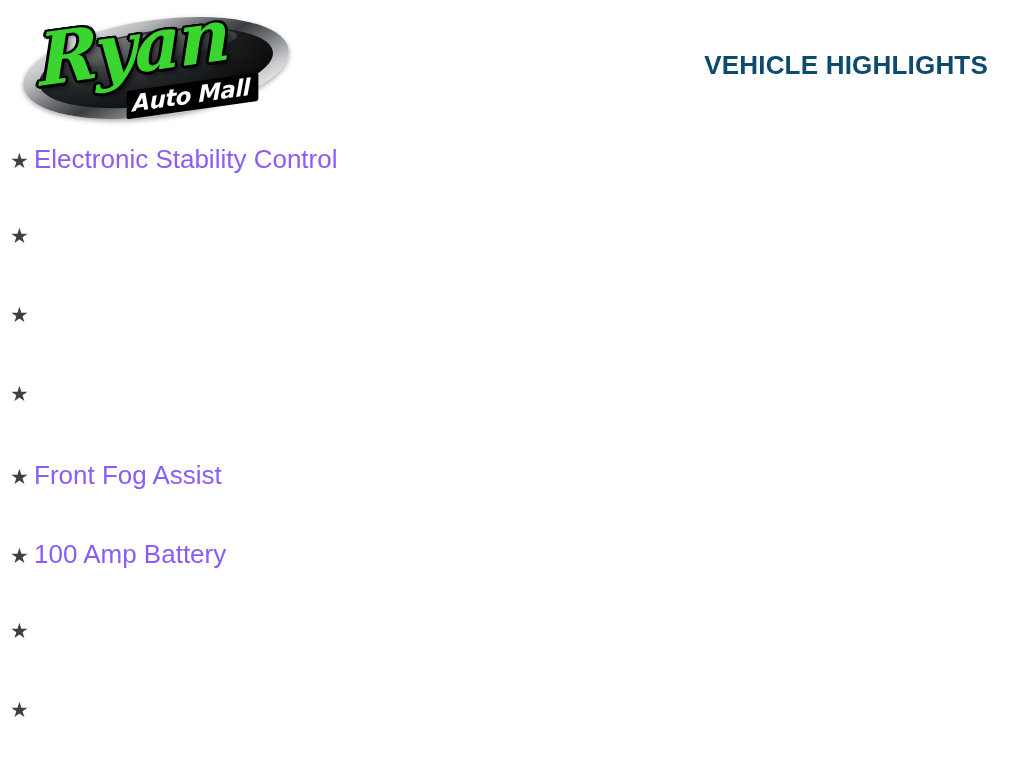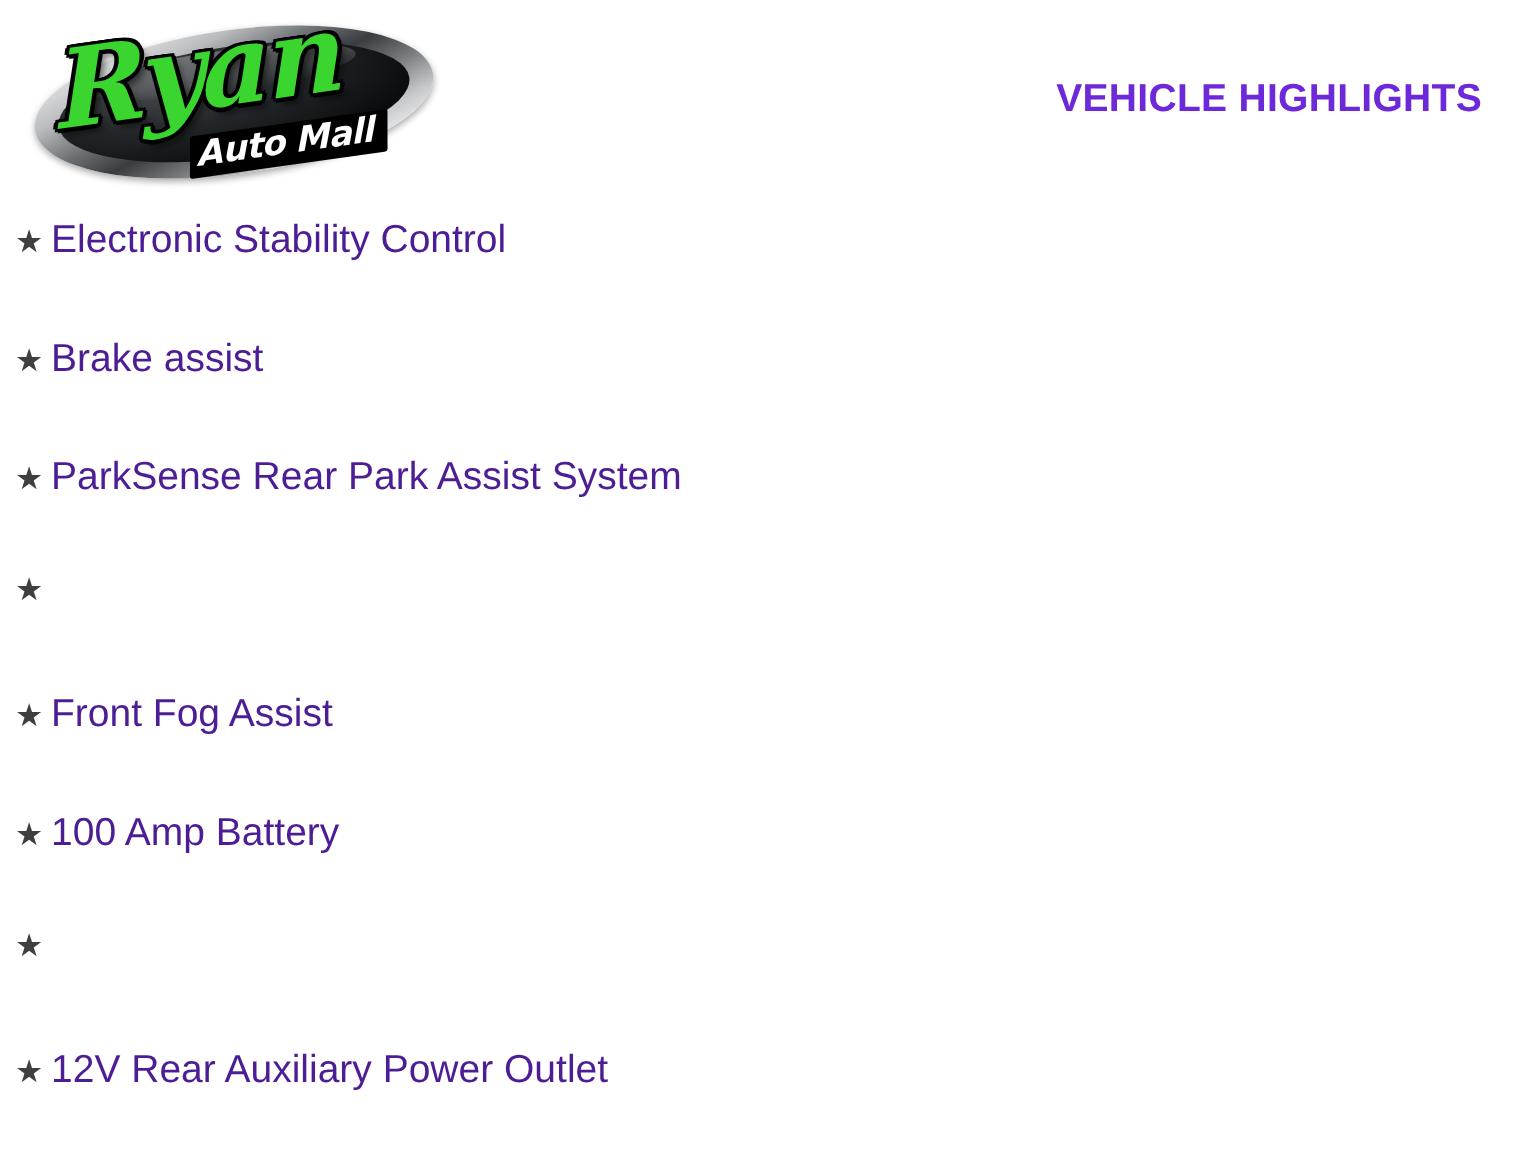--- a/index.html
+++ b/index.html
@@ -118,21 +118,21 @@
     white-space: nowrap;
   }
 
   
   .page-title {
     position: absolute;
     right: 36px;
     top: 50px;
     font-size: 26px;
     font-weight: bold;
-    color: #6d28d9;
+    color: #0c4a6e;
     letter-spacing: 0.2px;
     white-space: nowrap;
   }
 
   
   .highlights {
     position: absolute;
     left: 0;
     top: 146px;
     width: 1024px;
@@ -150,21 +150,21 @@
     width: 24px;
     flex: 0 0 24px;
     font-size: 21px;
     line-height: 1;
     color: #3f3f3f;
     text-align: left;
   }
   .highlight-label {
     font-size: 26px;
     line-height: 1;
-    color: #4c1d95;
+    color: #8b5cf6;
     white-space: nowrap;
   }
 </style>
 </head>
 <body>
 
 <div class="header">
 
   <div class="logo">
     <div class="logo-ellipse-outer"></div>
@@ -179,37 +179,34 @@
   <div class="page-title">VEHICLE HIGHLIGHTS</div>
 </div>
 
 <ul class="highlights">
   <li class="highlight-item">
     <span class="star-icon">★</span>
     <span class="highlight-label">Electronic Stability Control</span>
   </li>
   <li class="highlight-item">
     <span class="star-icon">★</span>
-    <span class="highlight-label">Brake assist</span>
-  </li>
-  <li class="highlight-item">
-    <span class="star-icon">★</span>
-    <span class="highlight-label">ParkSense Rear Park Assist System</span>
+  </li>
+  <li class="highlight-item">
+    <span class="star-icon">★</span>
   </li>
   <li class="highlight-item">
     <span class="star-icon">★</span>
   </li>
   <li class="highlight-item">
     <span class="star-icon">★</span>
     <span class="highlight-label">Front Fog Assist</span>
   </li>
   <li class="highlight-item">
     <span class="star-icon">★</span>
     <span class="highlight-label">100 Amp Battery</span>
   </li>
   <li class="highlight-item">
     <span class="star-icon">★</span>
   </li>
   <li class="highlight-item">
     <span class="star-icon">★</span>
-    <span class="highlight-label">12V Rear Auxiliary Power Outlet</span>
   </li>
 </ul>
 
 </body></html>

